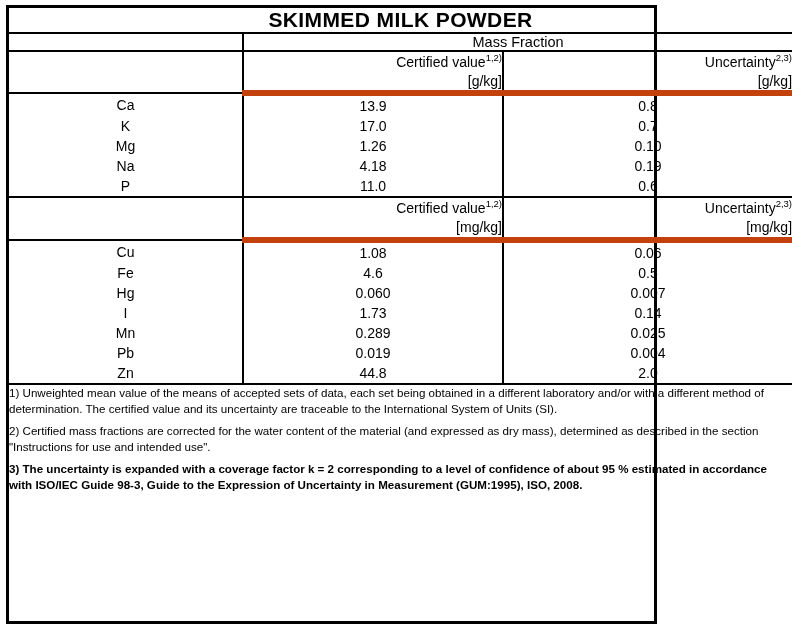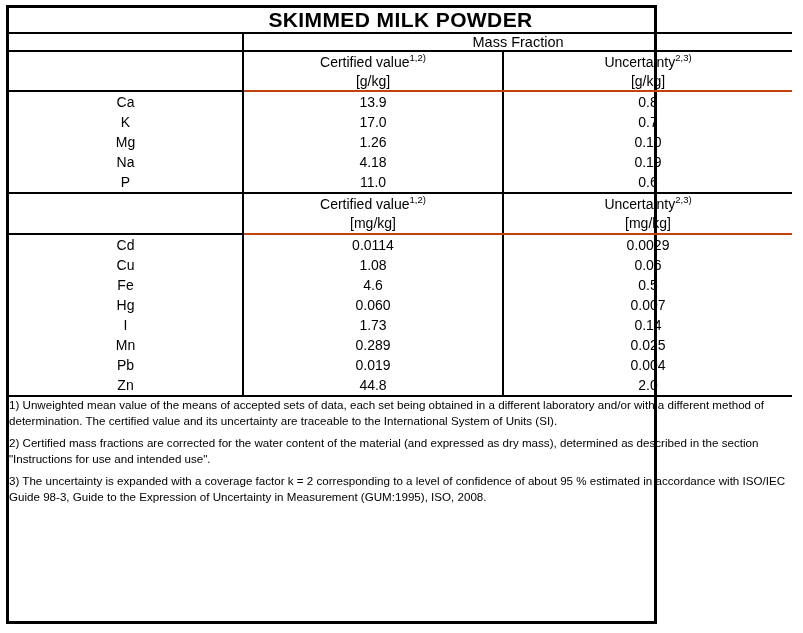--- a/index.html
+++ b/index.html
@@ -49,25 +49,25 @@
     text-align: center;
     font-size: 14.5px;
     padding: 6px 0 7px 0;
     border-bottom: 2px solid #000000;
     border-left: 2px solid #000000;
   }
   .blank-left {
     border-bottom: 2px solid #000000;
   }
   .hdr {
-    text-align: center;
+    text-align: right;
     font-size: 14px;
     padding: 5px 0 6px 0;
     line-height: 1.35;
-    border-bottom: 2px solid #c2410c;
+    border-bottom: 6px solid #c2410c;
   }
   .hdr.bl { border-left: 2px solid #000000; }
   .hdr .sup {
     font-size: 9.5px;
     vertical-align: super;
   }
   .hdr .unit { display: block; }
 
   .hdr-blank-left {
     border-bottom: 2px solid #000000;
@@ -94,21 +94,21 @@
   .notes {
     border-top: 0;
     padding: 6px 8px 4px 8px;
     font-size: 11.6px;
     line-height: 1.35;
   }
   .notes p {
     margin: 0 0 7px 0;
     text-align: left;
   }
-  .notes p:last-child { margin-bottom: 8px; }
+  .notes p:last-child { margin-bottom: 8px; font-weight: bold; }
 </style>
 </head>
 <body>
 
 <div class="sheet">
   <table class="cert">
     <colgroup>
       <col class="c-label">
       <col class="c-val">
       <col class="c-unc">
@@ -165,25 +165,20 @@
           <span>Certified value</span><span class="sup">1,2)</span>
           <span class="unit">[mg/kg]</span>
         </td>
         <td class="hdr bl">
           <span>Uncertainty</span><span class="sup">2,3)</span>
           <span class="unit">[mg/kg]</span>
         </td>
       </tr>
 
       <tr>
-        <td class="sym">Cd</td>
-        <td class="num bl">0.0114</td>
-        <td class="num bl">0.0029</td>
-      </tr>
-      <tr>
         <td class="sym">Cu</td>
         <td class="num bl">1.08</td>
         <td class="num bl">0.06</td>
       </tr>
       <tr>
         <td class="sym">Fe</td>
         <td class="num bl">4.6</td>
         <td class="num bl">0.5</td>
       </tr>
       <tr>

